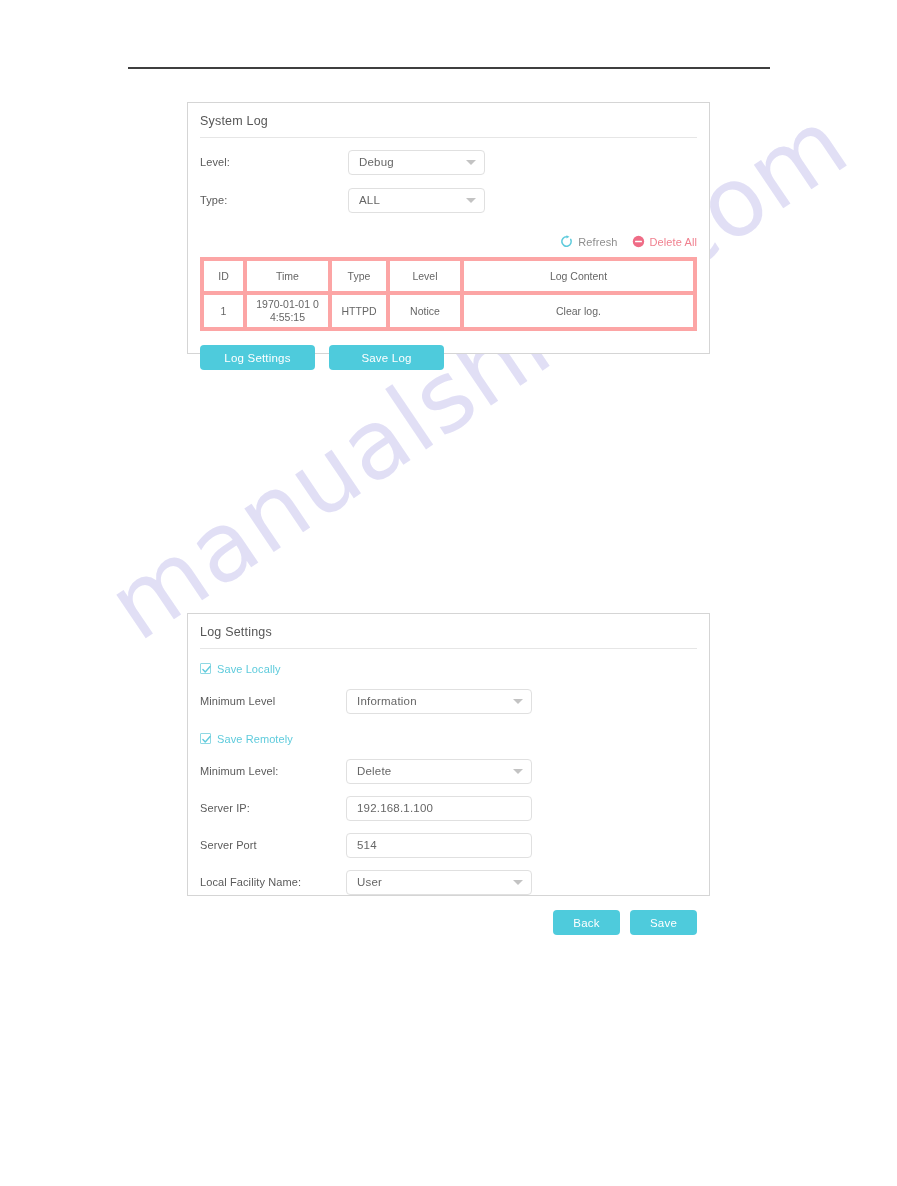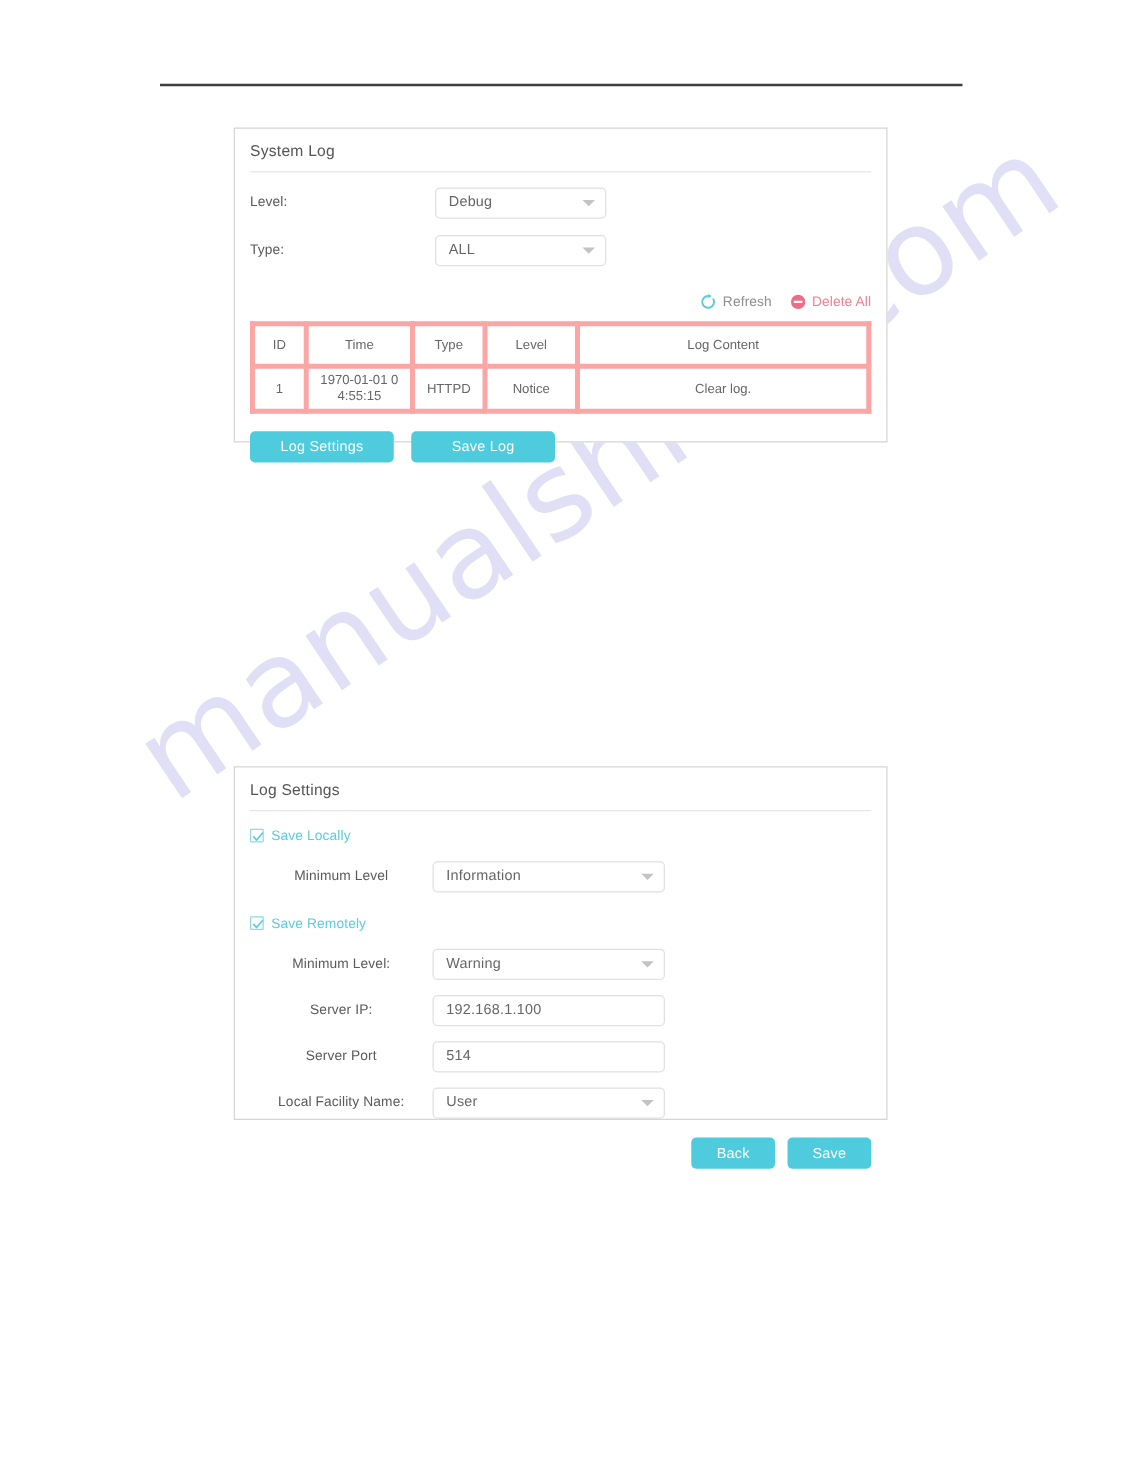--- a/index.html
+++ b/index.html
@@ -223,21 +223,21 @@
     flex: 0 0 11px;
   }
   .cbox svg { position: absolute; left: 1px; top: 1px; }
   .check-label {
     font-size: 11px;
     color: #5ecbdc;
     letter-spacing: .1px;
   }
   .settings-area { padding-left: 0; }
   .settings-area .form-row { margin-top: 9px; padding: 0 12px; }
-  .settings-area .form-label { width: 146px; flex: 0 0 146px; text-align: center; }
+  .settings-area .form-label { width: 146px; flex: 0 0 146px; }
 </style>
 </head>
 <body>
 
 <div id="top-rule"></div>
 
 <div class="panel" id="panel-system-log">
 
   <div class="panel-title">System Log</div>
   <div class="panel-title-rule"></div>
@@ -339,21 +339,21 @@
         <svg width="9" height="9" viewBox="0 0 10 10">
           <path d="M1 5 L3.6 7.8 L9 1.6" fill="none" stroke="#5ecbdc" stroke-width="1.5" stroke-linecap="round" stroke-linejoin="round"></path>
         </svg>
       </span>
       <span class="check-label">Save Remotely</span>
     </div>
 
     <div class="form-row">
       <span class="form-label">Minimum Level:</span>
       <div class="field select-w2">
-        <span>Warning</span>
+        <span>Delete</span>
         <span class="caret"></span>
       </div>
     </div>
 
     <div class="form-row">
       <span class="form-label">Server IP:</span>
       <div class="field select-w2">
         <span>192.168.1.100</span>
       </div>
     </div>

